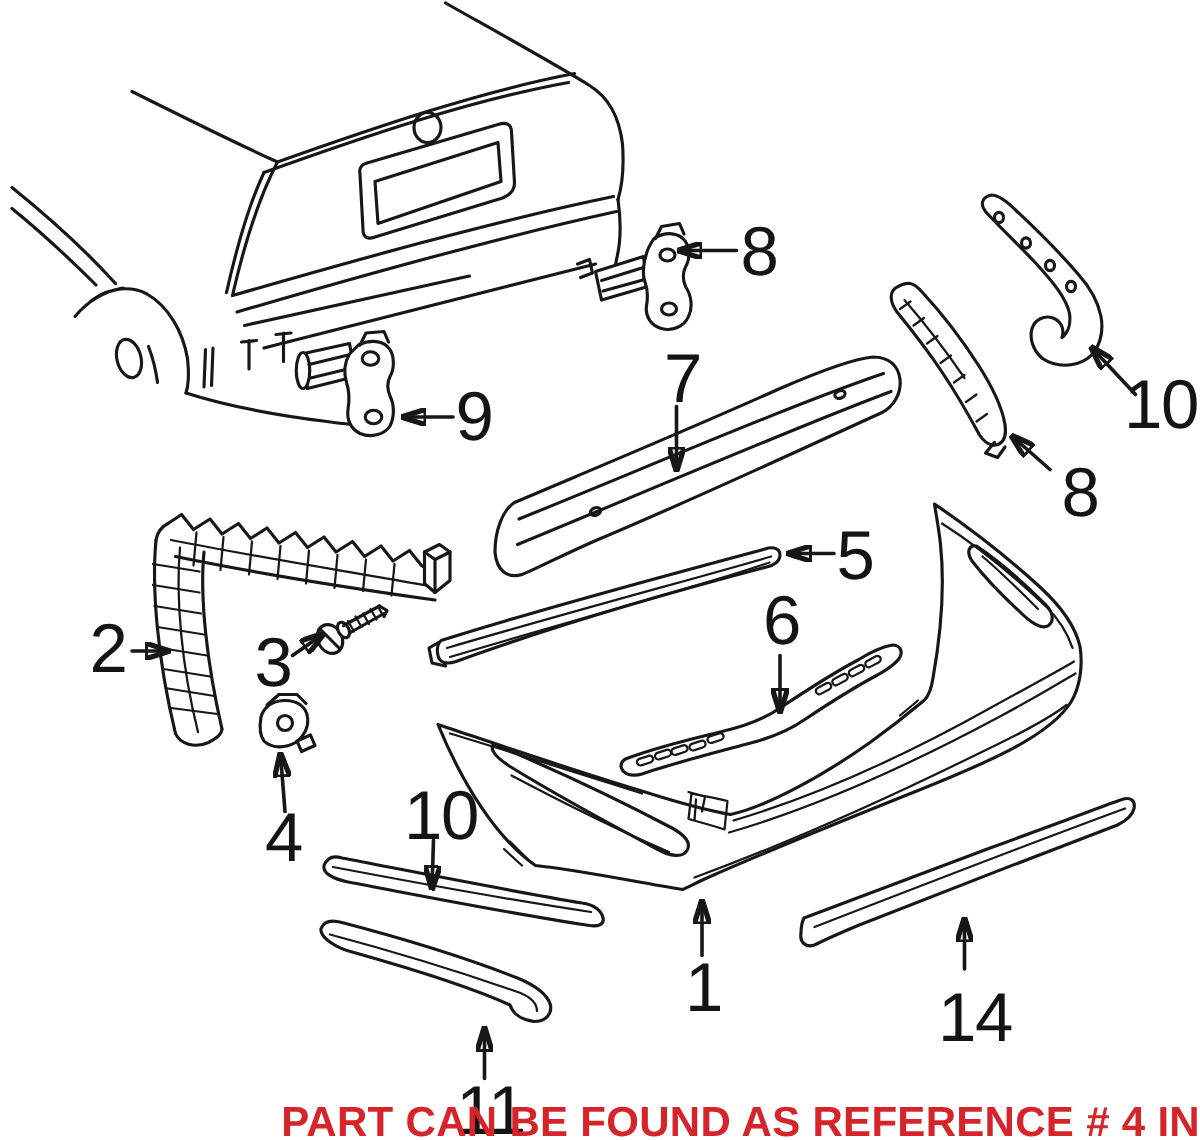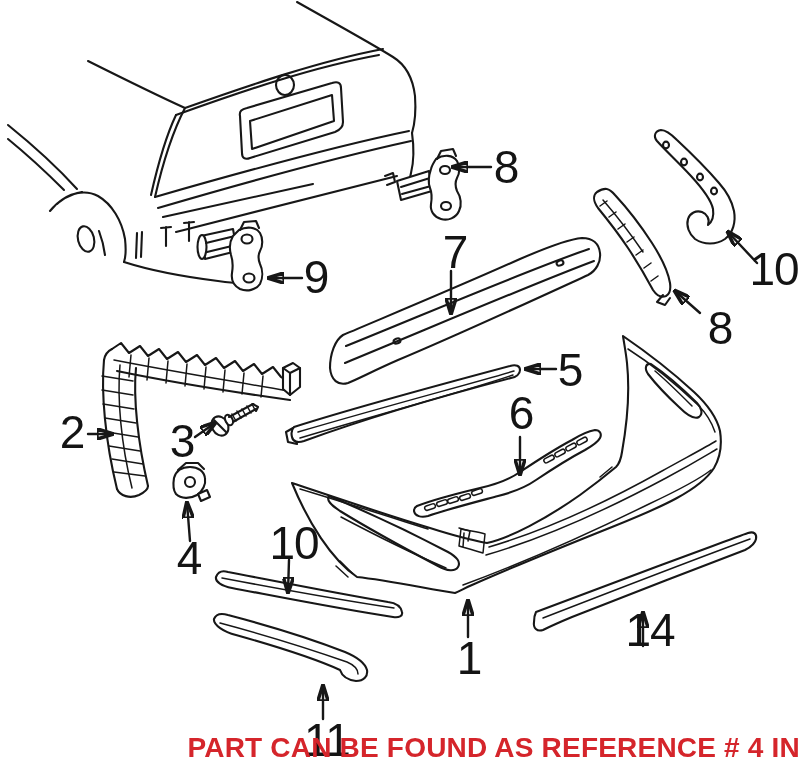--- a/index.html
+++ b/index.html
@@ -197,18 +197,18 @@
     <div class="lbl" style="left:189px;top:558px">4</div>
     <div class="lbl" style="left:570px;top:370px">5</div>
     <div class="lbl" style="left:521px;top:413px">6</div>
     <div class="lbl" style="left:455px;top:252px">7</div>
     <div class="lbl" style="left:506px;top:167px">8</div>
     <div class="lbl" style="left:316px;top:277px">9</div>
     <div class="lbl" style="left:774px;top:269px">10</div>
     <div class="lbl" style="left:327px;top:740px">11</div>
     <div class="lbl" style="left:720px;top:328px">8</div>
     <div class="lbl" style="left:294px;top:543px">10</div>
-    <div class="lbl" style="left:650px;top:630px">14</div>
+    <div class="lbl" style="left:650px;top:678px">14</div>
   </div>
 
   <div class="caption">PART CAN BE FOUND AS REFERENCE # 4 IN ILLUSTRATION</div>
 
 </div>
 
 </body></html>

